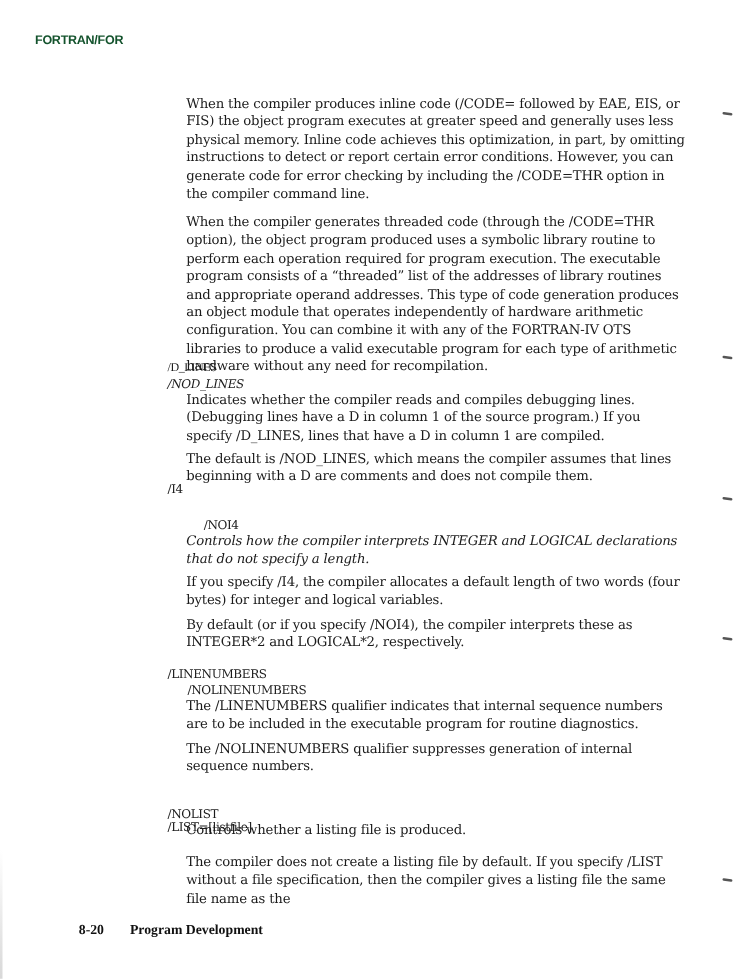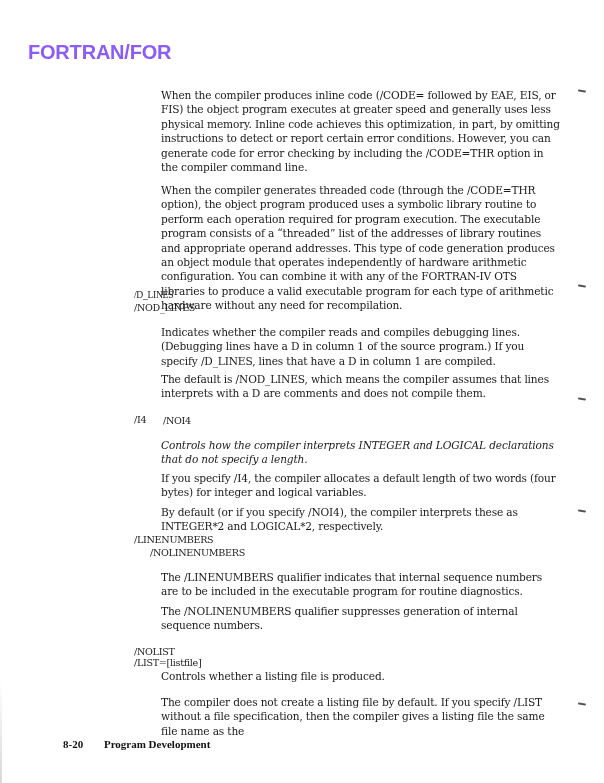--- a/index.html
+++ b/index.html
@@ -11,35 +11,35 @@
       width: 604px;
       height: 783px;
       position: relative;
       overflow: hidden;
       font-family: "DejaVu Serif", serif;
       color: #1a1a1a;
     }
     .running-head {
       position: absolute;
       left: 28px;
-      top: 41px;
+      top: 27px;
       font-family: "Liberation Sans", sans-serif;
       font-weight: bold;
-      font-size: 20px;
+      font-size: 10px;
       letter-spacing: -0.2px;
-      color: #8b5cf6;
+      color: #14532d;
     }
     .body-para {
       position: absolute;
       left: 149px;
       width: 400px;
       font-size: 10.6px;
       line-height: 14.4px;
       letter-spacing: -0.15px;
-      margin: 12px;
+      margin: 0;
     }
     .qualifier {
       position: absolute;
       left: 134px;
       font-size: 9.6px;
       line-height: 13px;
       letter-spacing: -0.3px;
       margin: 0;
     }
     .footer {
@@ -75,27 +75,27 @@
 
 <div>
 
   <div class="running-head">FORTRAN/FOR</div>
 
   <p class="body-para" style="top:76px;">When the compiler produces inline code (/CODE= followed by EAE, EIS, or FIS) the object program executes at greater speed and generally uses less physical memory. Inline code achieves this optimization, in part, by omitting instructions to detect or report certain error conditions. However, you can generate code for error checking by including the /CODE=THR option in the compiler command line.</p>
   <p class="body-para" style="top:171px;">When the compiler generates threaded code (through the /CODE=THR option), the object program produced uses a symbolic library routine to perform each operation required for program execution. The executable program consists of a “threaded” list of the addresses of library routines and appropriate operand addresses. This type of code generation produces an object module that operates independently of hardware arithmetic configuration. You can combine it with any of the FORTRAN-IV OTS libraries to produce a valid executable program for each type of arithmetic hardware without any need for recompilation.</p>
 
   <div>
     <p class="qualifier" style="top:288px;font-family:Liberation Serif, serif;">/D_LINES</p>
-    <p class="qualifier" style="top:301px;">/NOD_LINES</p>
+    <p class="qualifier" style="top:301px;font-style:italic;">/NOD_LINES</p>
     <p class="body-para" style="top:313px;">Indicates whether the compiler reads and compiles debugging lines. (Debugging lines have a D in column 1 of the source program.) If you specify /D_LINES, lines that have a D in column 1 are compiled.</p>
-    <p class="body-para" style="top:360px;">The default is /NOD_LINES, which means the compiler assumes that lines interprets with a D are comments and does not compile them.</p>
+    <p class="body-para" style="top:360px;">The default is /NOD_LINES, which means the compiler assumes that lines beginning with a D are comments and does not compile them.</p>
   </div>
 
   <div>
-    <p class="qualifier" style="top:413px;">/I4</p>
+    <p class="qualifier" style="top:385px;">/I4</p>
     <p class="qualifier" style="top:414px;margin-left:29px;">/NOI4</p>
     <p class="body-para" style="top:426px;font-style:italic;">Controls how the compiler interprets INTEGER and LOGICAL declarations that do not specify a length.</p>
     <p class="body-para" style="top:459px;">If you specify /I4, the compiler allocates a default length of two words (four bytes) for integer and logical variables.</p>
     <p class="body-para" style="top:493px;">By default (or if you specify /NOI4), the compiler interprets these as INTEGER*2 and LOGICAL*2, respectively.</p>
   </div>
 
   <div>
     <p class="qualifier" style="top:533px;">/LINENUMBERS</p>
     <p class="qualifier" style="top:546px;margin-left:16px;">/NOLINENUMBERS</p>
     <p class="body-para" style="top:558px;">The /LINENUMBERS qualifier indicates that internal sequence numbers are to be included in the executable program for routine diagnostics.</p>

